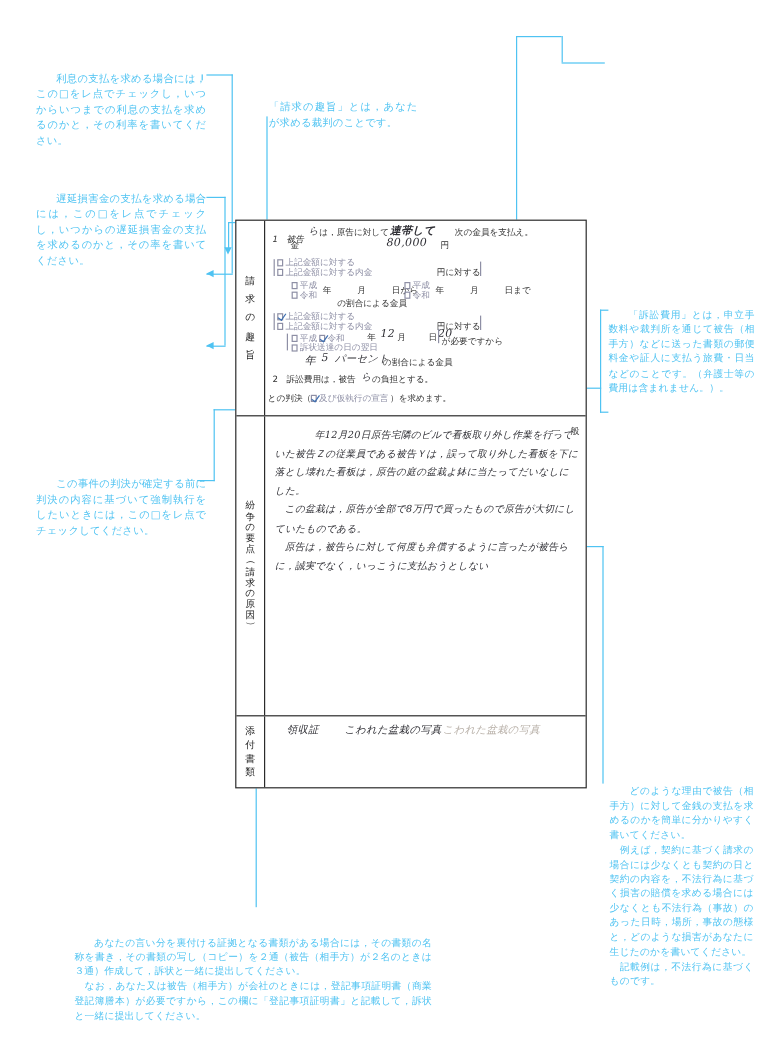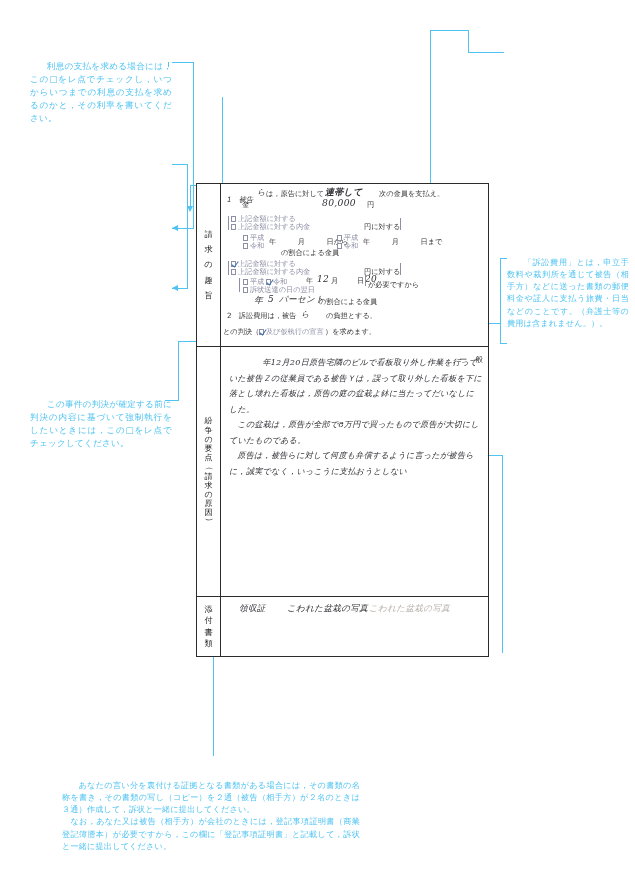--- a/index.html
+++ b/index.html
@@ -146,30 +146,35 @@
     white-space: pre-wrap;
   }
 </style>
 </head>
 <body>
 
 <div id="page">
 
   <div class="anno" style="left:30px; top:60px; width:142px; text-indent:8px;">　利息の支払を求める場合には，この□をレ点でチェックし，いつからいつまでの利息の支払を求めるのかと，その利率を書いてください。</div>
 
-
+  <div class="anno" style="left:30px; top:160px; width:142px; text-indent:8px;">　遅延損害金の支払を求める場合には，この□をレ点でチェックし，いつからの遅延損害金の支払を求めるのかと，その率を書いてください。</div>
+
+  <div class="anno" style="left:224px; top:84px; width:124px;">「請求の趣旨」とは，あなたが求める裁判のことです。</div>
 
 
   <div class="anno small" style="left:507px; top:256px; width:122px; text-indent:8px;">　「訴訟費用」とは，申立手数料や裁判所を通じて被告（相手方）などに送った書類の郵便料金や証人に支払う旅費・日当などのことです。（弁護士等の費用は含まれません。）。</div>
 
   <div class="anno" style="left:30px; top:398px; width:142px; text-indent:8px;">　この事件の判決が確定する前に判決の内容に基づいて強制執行をしたいときには，この□をレ点でチェックしてください。</div>
 
   <div class="anno small" style="left:62px; top:779px; width:298px; text-indent:8px;">　あなたの言い分を裏付ける証拠となる書類がある場合には，その書類の名称を書き，その書類の写し（コピー）を２通（被告（相手方）が２名のときは３通）作成して，訴状と一緒に提出してください。
 　なお，あなた又は被告（相手方）が会社のときには，登記事項証明書（商業登記簿謄本）が必要ですから，この欄に「登記事項証明書」と記載して，訴状と一緒に提出してください。</div>
 
+  <div class="anno small" style="left:508px; top:653px; width:120px; text-indent:8px;">　どのような理由で被告（相手方）に対して金銭の支払を求めるのかを簡単に分かりやすく書いてください。
+　例えば，契約に基づく請求の場合には少なくとも契約の日と契約の内容を，不法行為に基づく損害の賠償を求める場合には少なくとも不法行為（事故）のあった日時，場所，事故の態様と，どのような損害があなたに生じたのかを書いてください。
+　記載例は，不法行為に基づくものです。</div>
 
   <div class="ln h" style="left:172px; top:62px; width:22px;"></div>
   <div class="ln v" style="left:193px; top:62px; height:166px;"></div>
   <div class="ln h" style="left:172px; top:228px; width:22px;"></div>
   <div class="arrow-r" style="left:172px; top:224.8px; transform:scaleX(-1);"></div>
 
   <div class="ln h" style="left:172px; top:164px; width:16px;"></div>
   <div class="ln v" style="left:187px; top:164px; height:124px;"></div>
   <div class="ln h" style="left:172px; top:288px; width:16px;"></div>
   <div class="arrow-r" style="left:172px; top:284.8px; transform:scaleX(-1);"></div>
@@ -265,21 +270,21 @@
         <div class="vbar" style="left:144px; top:90px; height:12px;"></div>
         <span class="pl" style="left:147px; top:96px;">が必要ですから</span>
 
         <span class="hw" style="left:33px; top:110px; font-size:9px;">年</span>
         <span class="hw" style="left:47px; top:110px; font-size:9px;">5</span>
         <span class="hw" style="left:58px; top:110px; font-size:8.6px;">パーセント</span>
         <span class="pl" style="left:98px; top:113px;">の割合による金員</span>
 
         <span class="pl" style="left:6px; top:127px;">2　訴訟費用は，被告</span>
         <span class="hw" style="left:80px; top:125px;">ら</span>
-        <span class="pl" style="left:89px; top:127px;margin-left:16px;">の負担とする。</span>
+        <span class="pl" style="left:89px; top:127px;">の負担とする。</span>
 
         <span class="pl" style="left:2px; top:143px;">との判決（</span>
         <span class="pl g" style="left:38px; top:143px;"><span class="cbox checked"></span><span>及び仮執行の宣言</span></span>
         <span class="pl" style="left:104px; top:143px;">）を求めます。</span>
       </div>
     </div>
 
     <div class="row" id="row-youten">
       <div class="vlabel compact">
         <span>紛</span>

